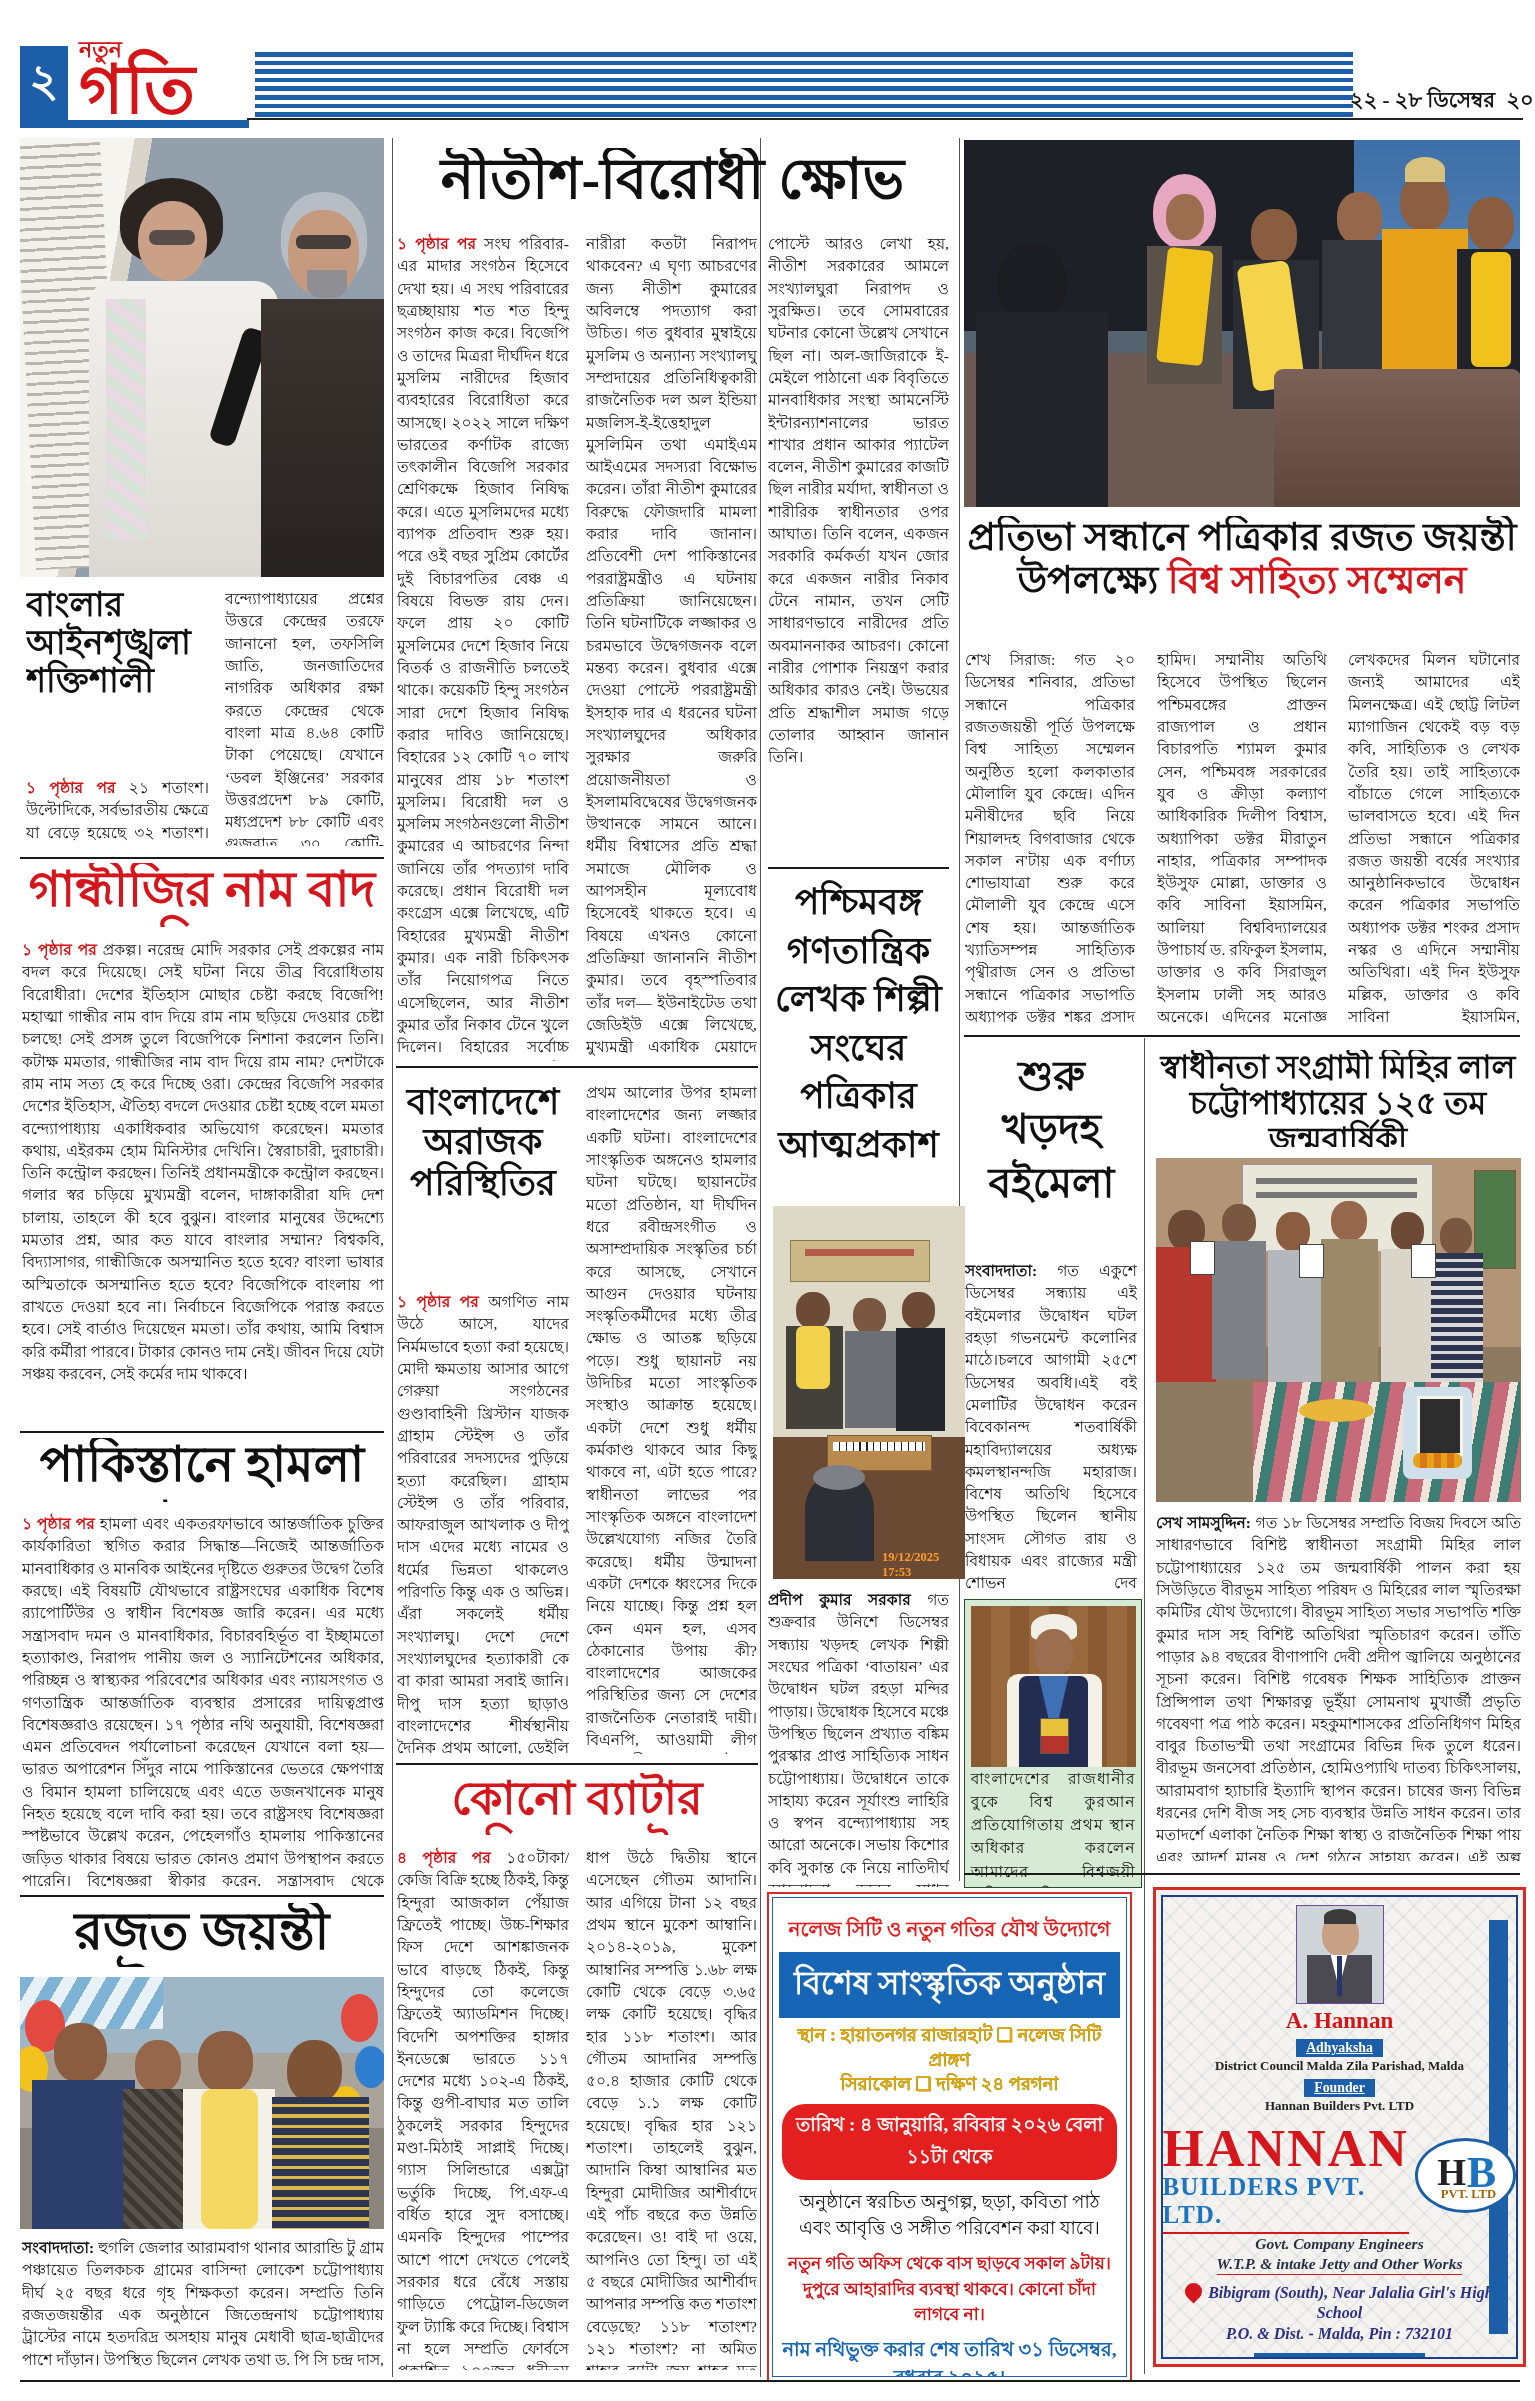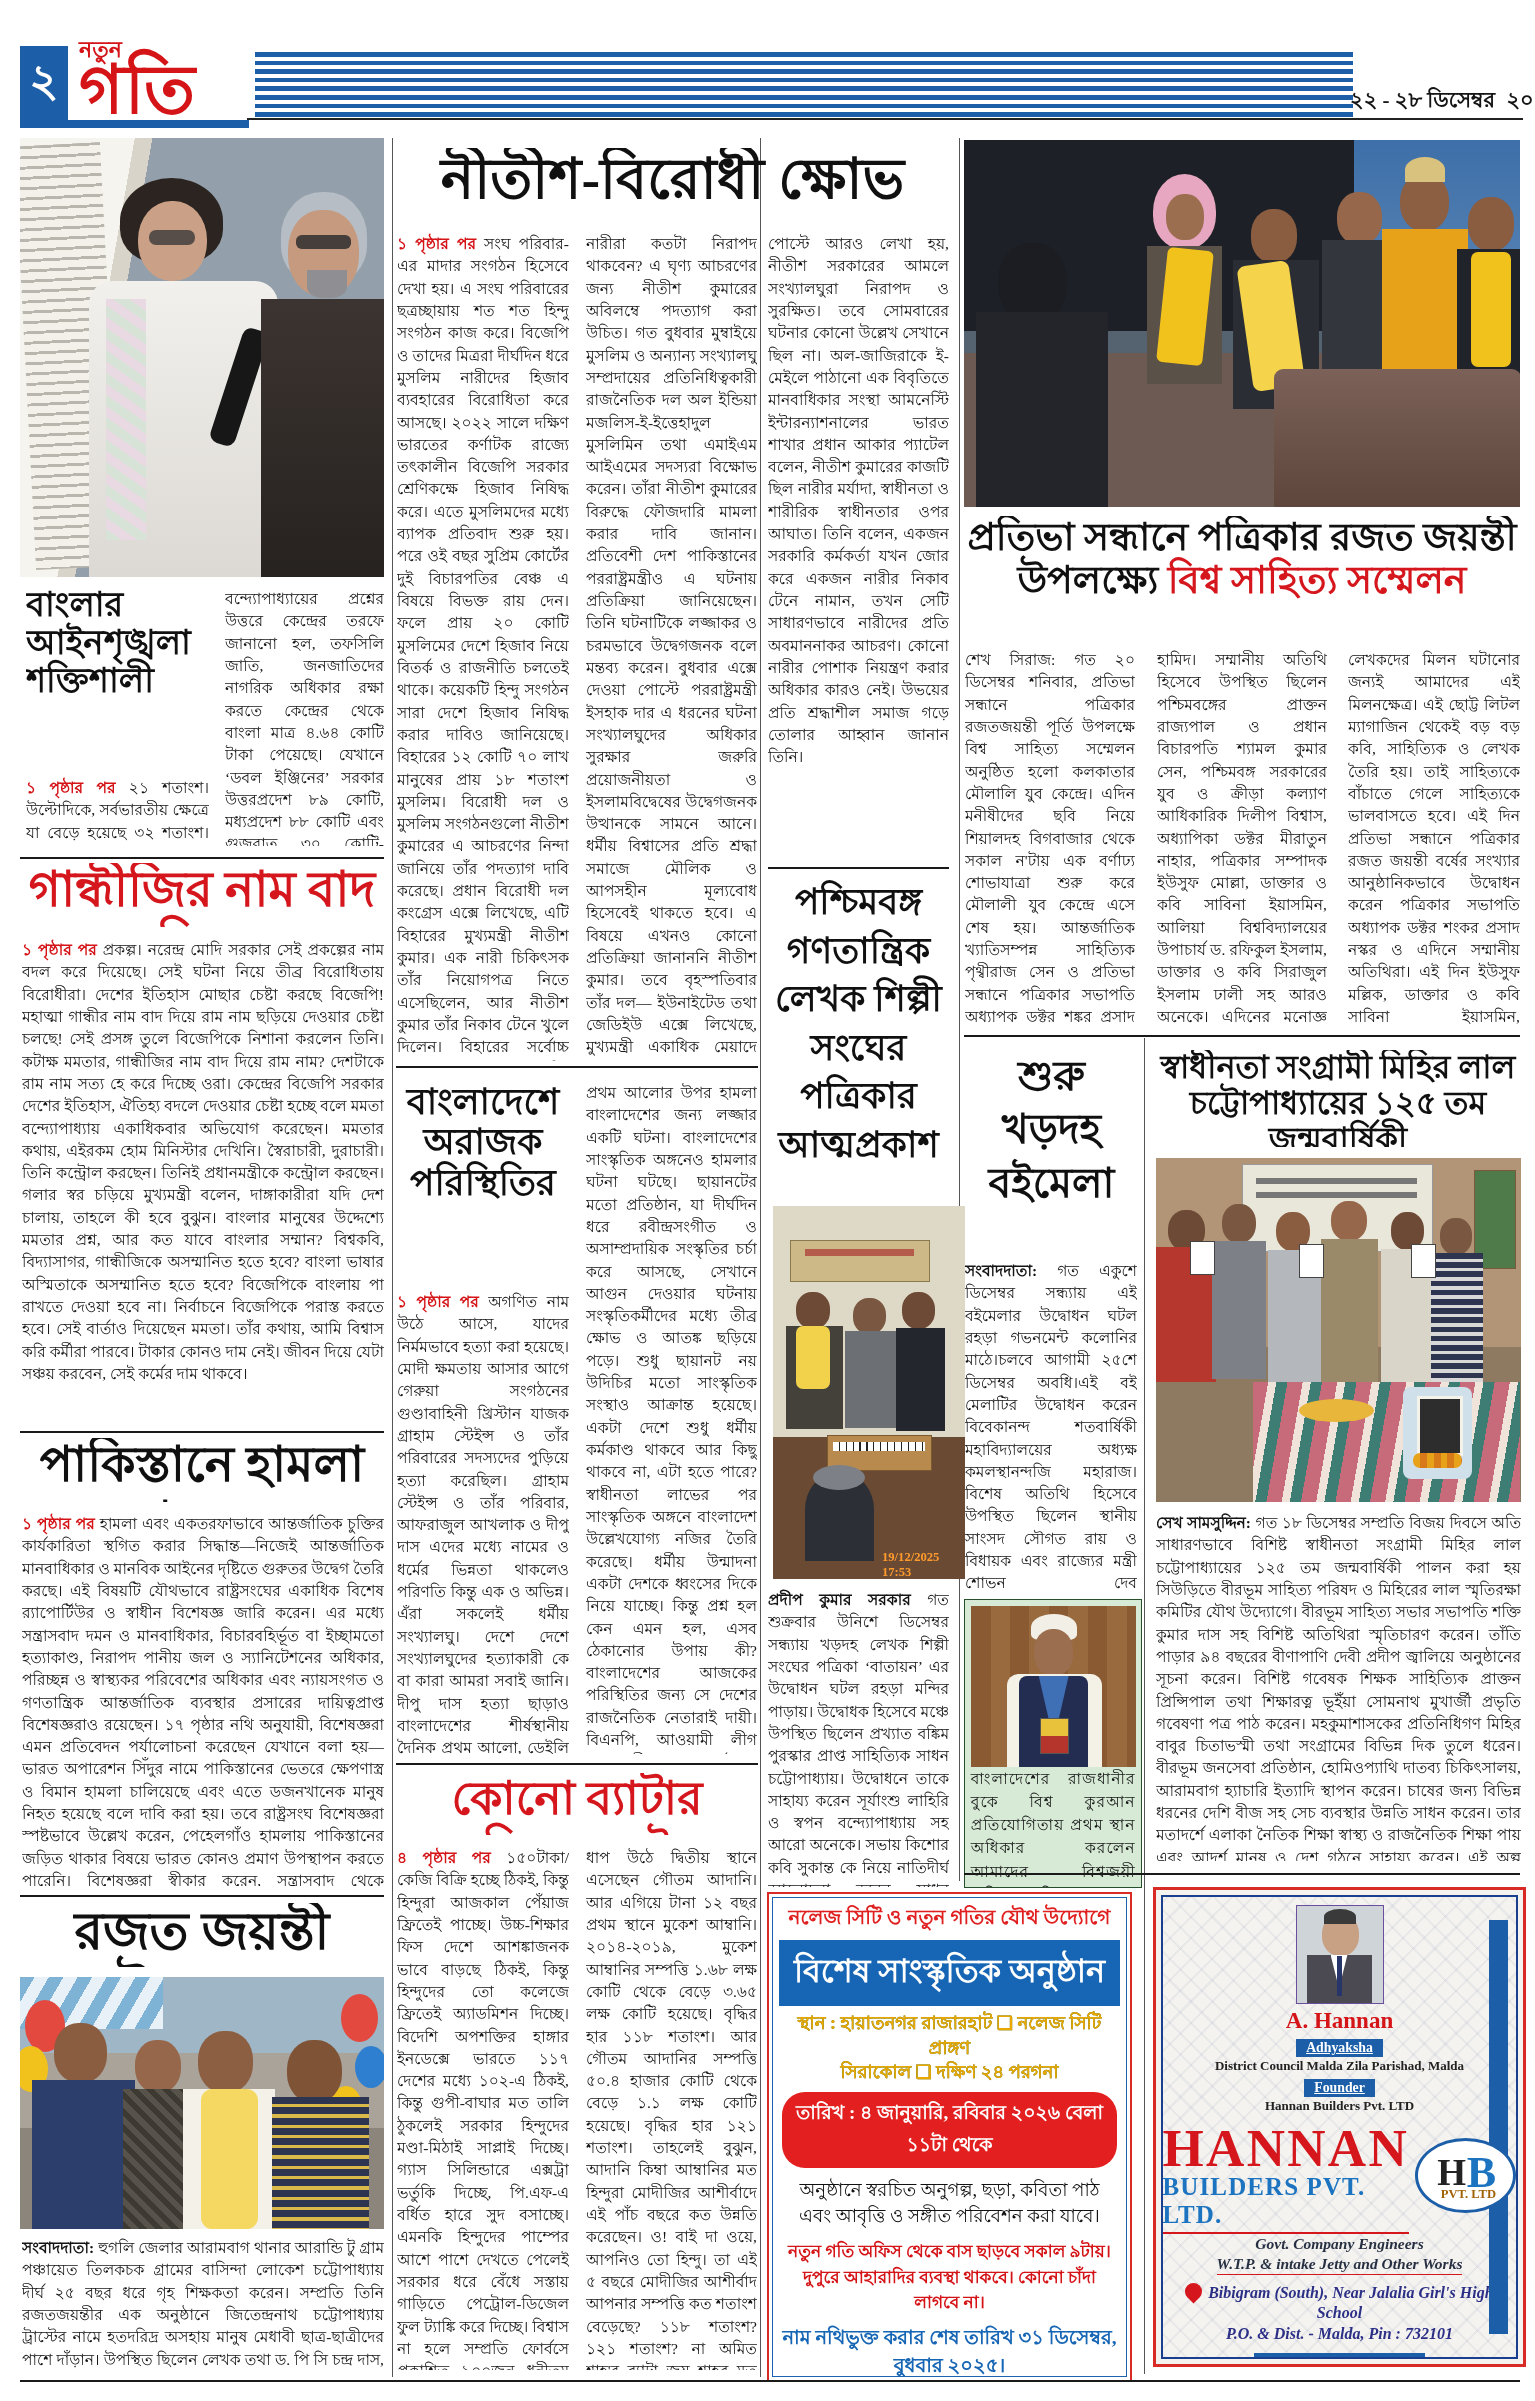--- a/index.html
+++ b/index.html
@@ -28,21 +28,21 @@
   .hl.red{color:#d5161c;}
   .cap-bold{font-weight:700;}
   
   .ph{position:absolute;overflow:hidden;}
   .ph div{position:absolute;}
   
   .greenbox{position:absolute;background:#d6ead6;border:1.7px solid #27502a;padding:5.7px;overflow:hidden;}
   .greenbox .cap{font-size:15.5px;line-height:1.5;text-align:justify;letter-spacing:1.1px;}
   
   .ad1{position:absolute;border:2.9px solid #d92b25;background:#fff;}
-  .ad1-in{position:absolute;inset:3.4px;border:1.7px solid #1b62b0;padding:1px 8px;text-align:center;overflow:hidden;}
+  .ad1-in{position:absolute;inset:3.4px;border:1.7px solid #1b62b0;padding:13px 8px;text-align:center;overflow:hidden;}
   .ad1 .l1{color:#e02020;font-size:20px;font-weight:800;margin-top:2.3px;}
   .ad1 .banner{background:#1766b5;color:#fff;font-size:32px;font-weight:800;padding:5.7px 0;margin:5.7px -2.3px;}
   .ad1 .loc{color:#e8a800;font-size:18px;font-weight:800;line-height:1.35;text-shadow:0 0 0.6px #245c24;}
   .ad1 .pill{background:#e31f1f;color:#fff;border-radius:23px;font-size:19px;font-weight:800;
              padding:5.7px 8px;margin:8px 1.1px;display:block;}
   .ad1 .blk{color:#111;font-size:18.3px;line-height:1.45;margin:9.2px 0;}
   .ad1 .redtxt{color:#d51418;font-size:17px;font-weight:700;line-height:1.5;margin:8px 0;}
   .ad1 .bluetxt{color:#1766b5;font-size:19.5px;font-weight:800;line-height:1.45;margin:8px 0;}
   
   .ad2{position:absolute;border:3.4px solid #d92b25;background:#f5f3ef;}

